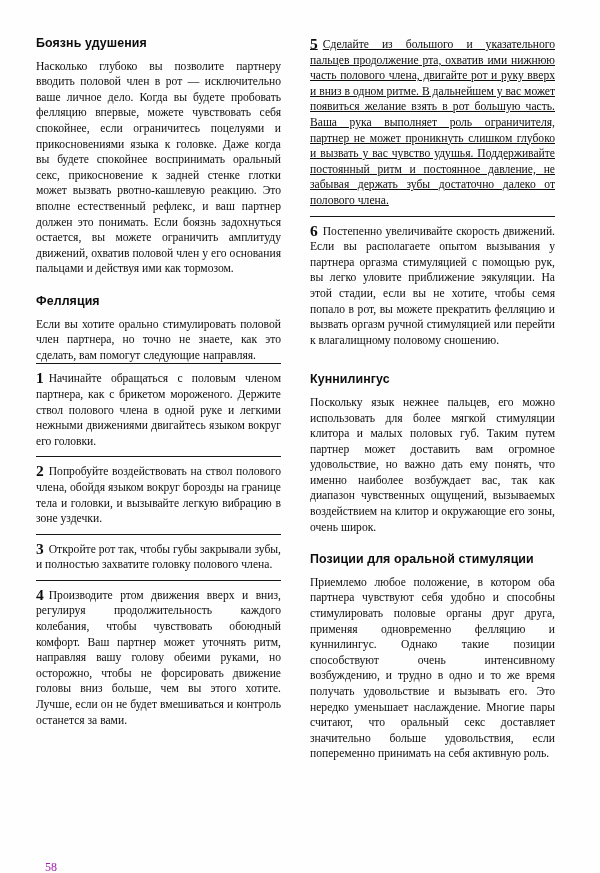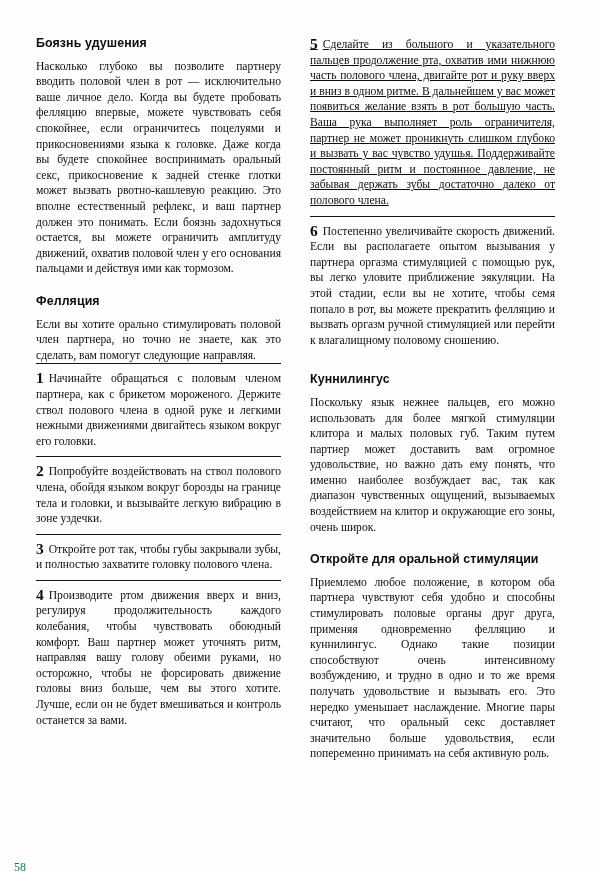--- a/index.html
+++ b/index.html
@@ -92,25 +92,25 @@
     font-weight: bold;
     font-size: 15.5px;
     line-height: 1;
     margin-right: 5px;
     vertical-align: -1px;
     letter-spacing: 0;
   }
 
   .page-number {
     position: absolute;
-    left: 14px;
+    left: 45px;
     bottom: 2px;
     font-size: 12px;
     font-family: "Liberation Serif", "DejaVu Serif", serif;
-    color: #0f766e;
+    color: #a21caf;
     line-height: 10px;
     overflow: hidden;
     height: 9px;
   }
 </style>
 </head>
 <body>
 
 <div class="page">
   <div class="columns">
@@ -157,21 +157,21 @@
         <li class="num-item">
           <p class="item-text"><span class="num-marker">6</span><span>Постепенно увеличивайте скорость движений. Если вы располагаете опытом вызывания у партнера оргазма стимуляцией с помощью рук, вы легко уловите приближение эякуляции. На этой стадии, если вы не хотите, чтобы семя попало в рот, вы можете прекратить фелляцию и вызвать оргазм ручной стимуляцией или перейти к влагалищному половому сношению.</span></p>
         </li>
 
       </ol>
 
       <h2 class="section-heading spaced-above">Куннилингус</h2>
 
       <p class="body-text after-heading">Поскольку язык нежнее пальцев, его можно использовать для более мягкой стимуляции клитора и малых половых губ. Таким путем партнер может доставить вам огромное удовольствие, но важно дать ему понять, что именно наиболее возбуждает вас, так как диапазон чувственных ощущений, вызываемых воздействием на клитор и окружающие его зоны, очень широк.</p>
 
-      <h2 class="section-heading spaced-above">Откройте для оральной стимуляции</h2>
+      <h2 class="section-heading spaced-above">Позиции для оральной стимуляции</h2>
 
       <p class="body-text after-heading">Приемлемо любое положение, в котором оба партнера чувствуют себя удобно и способны стимулировать половые органы друг друга, применяя одновременно фелляцию и куннилингус. Однако такие позиции способствуют очень интенсивному возбуждению, и трудно в одно и то же время получать удовольствие и вызывать его. Это нередко уменьшает наслаждение. Многие пары считают, что оральный секс доставляет значительно больше удовольствия, если попеременно принимать на себя активную роль.</p>
 
     </div>
 
   </div>
 
   <div class="page-number">58</div>
 </div>
 

